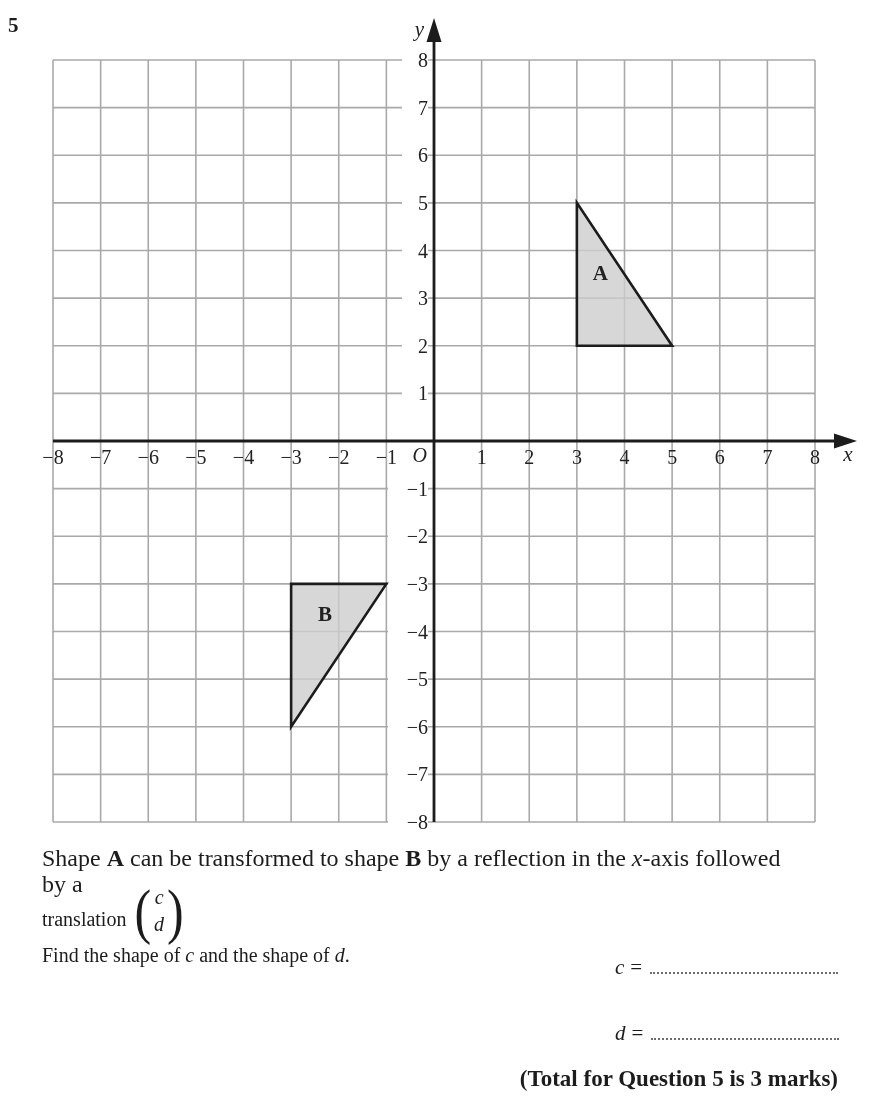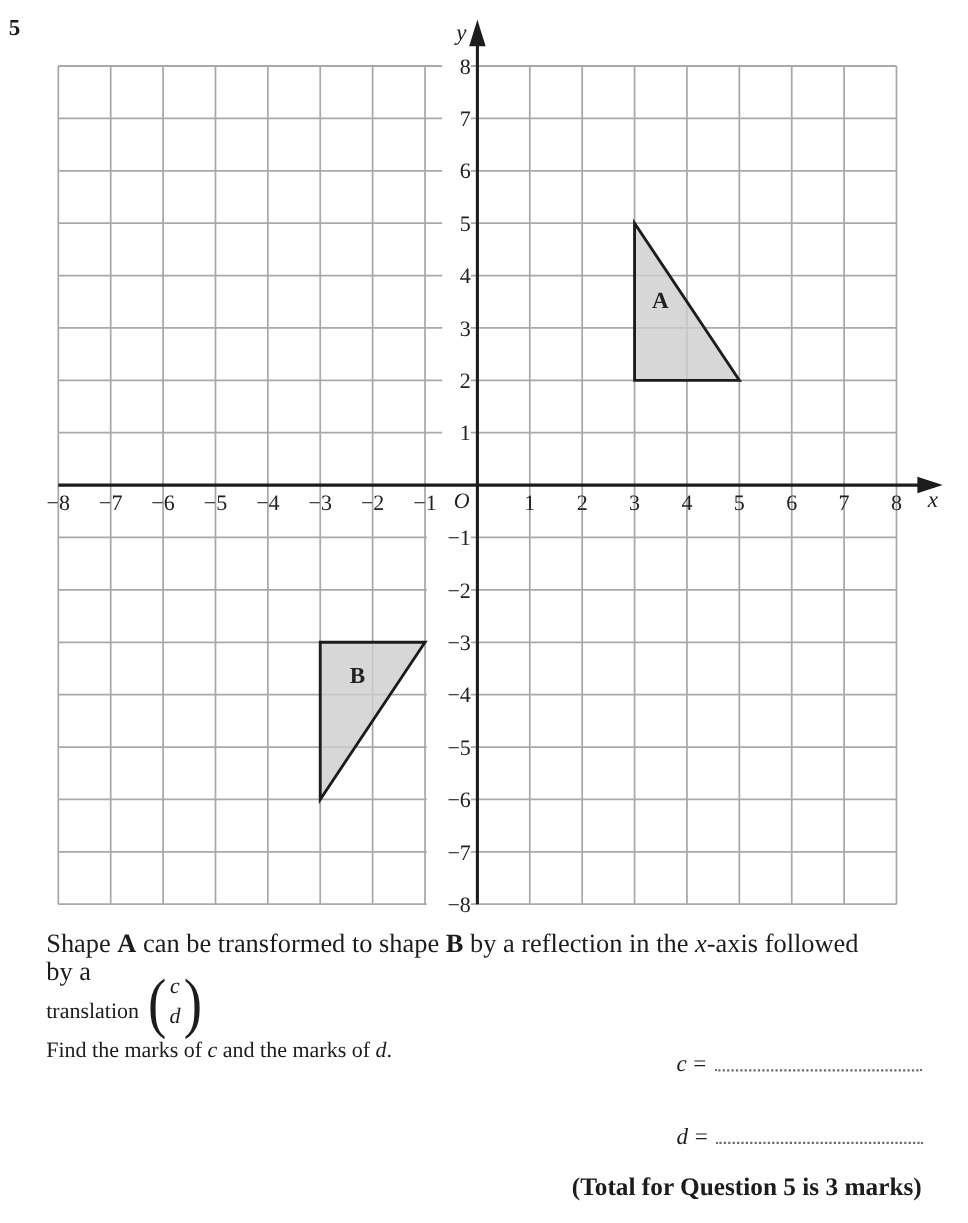--- a/index.html
+++ b/index.html
@@ -179,21 +179,21 @@
     <span class="paren">(</span>
     <span class="col">
       <span>c</span>
       <span>d</span>
     </span>
     <span class="paren">)</span>
   </span>
 </div>
 
 <p class="find-line">
-  <span>Find the marks of </span><span class="it">c</span><span> and the marks of </span><span class="it">d</span><span>.</span>
+  <span>Find the shape of </span><span class="it">c</span><span> and the shape of </span><span class="it">d</span><span>.</span>
 </p>
 
 <div id="answer-c" class="answer-row">
   <span class="var">c</span>
   <span class="eq">=</span>
   <span class="dots"></span>
 </div>
 
 <div id="answer-d" class="answer-row">
   <span class="var">d</span>

